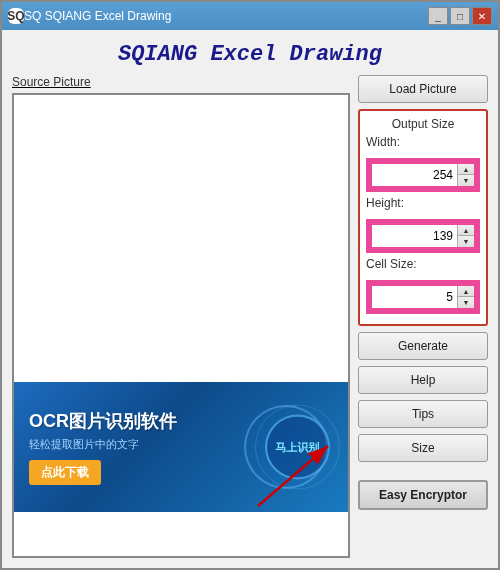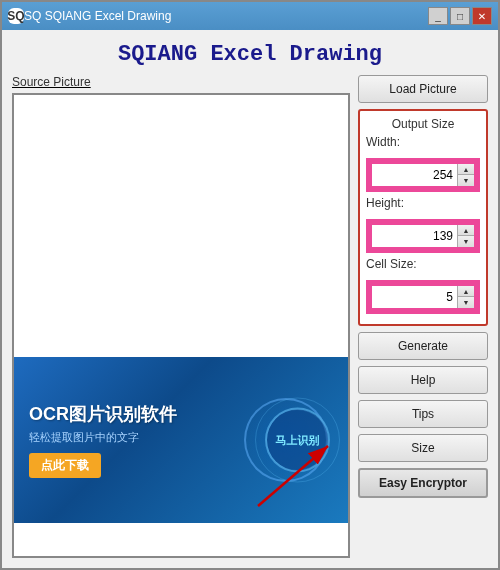--- a/index.html
+++ b/index.html
@@ -90,20 +90,21 @@
     }
 
     .app-title {
       text-align: center;
       font-size: 22px;
       font-weight: bold;
       color: #1a1a8c;
       font-family: "Courier New", monospace;
       padding: 12px 0 8px 0;
       flex-shrink: 0;
+      font-style: italic;
     }
 
     .content-area {
       display: flex;
       flex: 1;
       padding: 0 10px 10px 10px;
       gap: 8px;
       overflow: hidden;
     }
 
@@ -131,24 +132,24 @@
 
     .preview-content {
       width: 100%;
       height: 100%;
       position: relative;
     }
 
     
     .ocr-banner {
       position: absolute;
-      bottom: 33px;
+      bottom: 44px;
       left: 0;
       right: 0;
-      height: 166px;
+      height: 130px;
       background: linear-gradient(135deg, #1e6bbf 0%, #0d4a8a 40%, #1a7abf 100%);
       display: flex;
       flex-direction: column;
       justify-content: center;
       padding: 10px 15px;
       overflow: hidden;
     }
 
     .ocr-banner::before {
       content: '';
@@ -217,21 +218,21 @@
       cursor: pointer;
       text-align: center;
       font-size: 12px;
       color: #222;
     }
 
     .btn.easy-encryptor {
       background: linear-gradient(to bottom, #e8e8e8, #d0d0d0);
       font-weight: bold;
       border: 2px solid #999;
-      margin-top: 0;
+      margin-top: 12px;
     }
 
     .output-size-section {
       border: 2px solid #c0392b;
       border-radius: 3px;
       padding: 6px;
       background: #fff;
     }
 
     .output-size-label {

